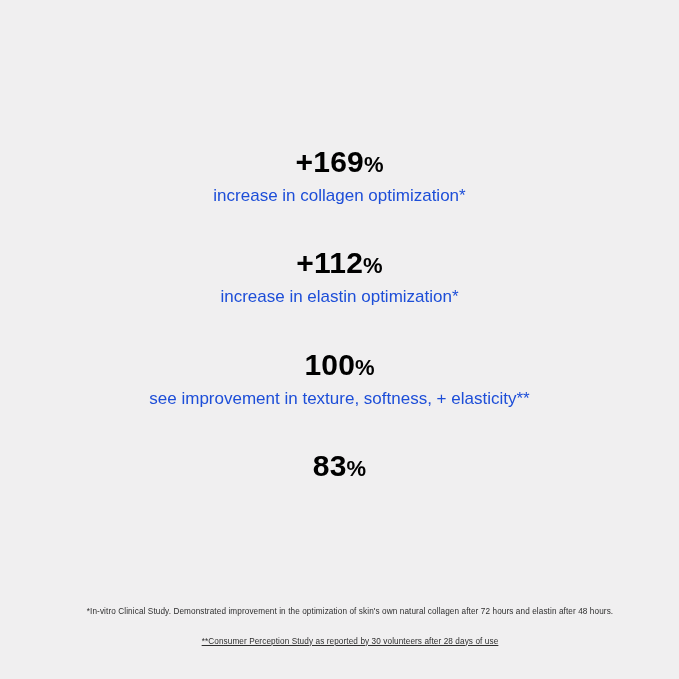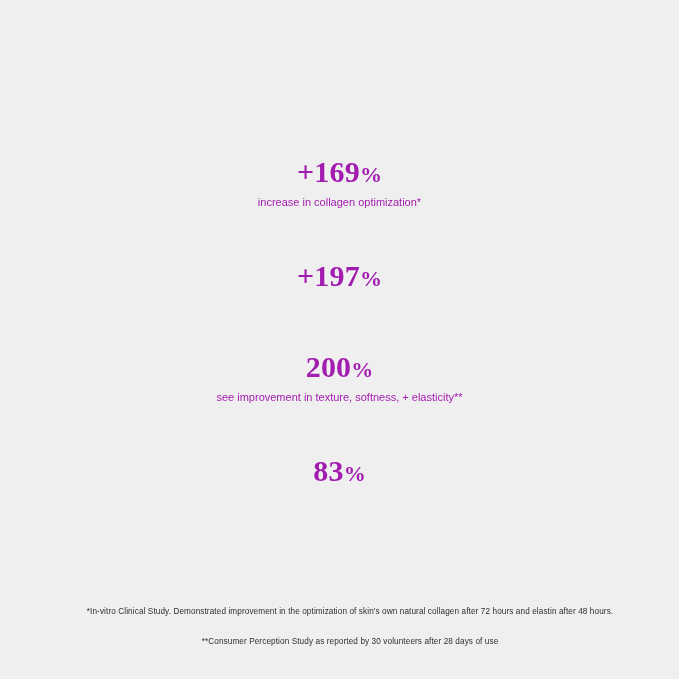--- a/index.html
+++ b/index.html
@@ -32,74 +32,75 @@
   }
   .stat-block {
     width: 100%;
     text-align: center;
     margin-bottom: 33px;
   }
   .stat-value {
     font-size: 30px;
     font-weight: bold;
     letter-spacing: 0.2px;
-    color: #a21caf;
+    color: #000000;
     line-height: 1.1;
-    margin: 17px 0 8px 0;
-    font-family: Liberation Serif, serif;
+    margin: 7px 0 8px 0;
   }
   .stat-value .pct {
     font-size: 22px;
     font-weight: bold;
     letter-spacing: 0;
   }
   .stat-label {
-    font-size: 11px;
+    font-size: 17px;
     font-weight: 400;
-    color: #a21caf;
+    color: #1d4ed8;
     line-height: 1.2;
     margin: 0;
   }
   .footnotes {
     position: absolute;
     left: 0;
     right: 0;
     bottom: 32px;
     text-align: center;
   }
   .footnote {
     font-size: 8.2px;
     color: #2e2e2e;
     letter-spacing: 0.1px;
     line-height: 1.4;
     margin: 0 0 18px 0;
     padding-left: 21px;
   }
   .footnote:last-child {
     margin-bottom: 0;
+    text-decoration: underline;
   }
 </style>
 </head>
 <body style="background: rgb(240, 239, 240);">
 
 <div class="page">
 
   <div class="stats">
 
     <div class="stat-block">
       <div class="stat-value"><span>+169</span><span class="pct">%</span></div>
       <div class="stat-label">increase in collagen optimization*</div>
     </div>
 
     <div class="stat-block">
-      <div class="stat-value"><span>+197</span><span class="pct">%</span></div>
+      <div class="stat-value"><span>+112</span><span class="pct">%</span></div>
+      <div class="stat-label">increase in elastin optimization*</div>
     </div>
 
     <div class="stat-block">
-      <div class="stat-value"><span>200</span><span class="pct">%</span></div>
+      <div class="stat-value"><span>100</span><span class="pct">%</span></div>
       <div class="stat-label">see improvement in texture, softness, + elasticity**</div>
     </div>
 
     <div class="stat-block">
       <div class="stat-value"><span>83</span><span class="pct">%</span></div>
     </div>
 
   </div>
 
   <div class="footnotes">

